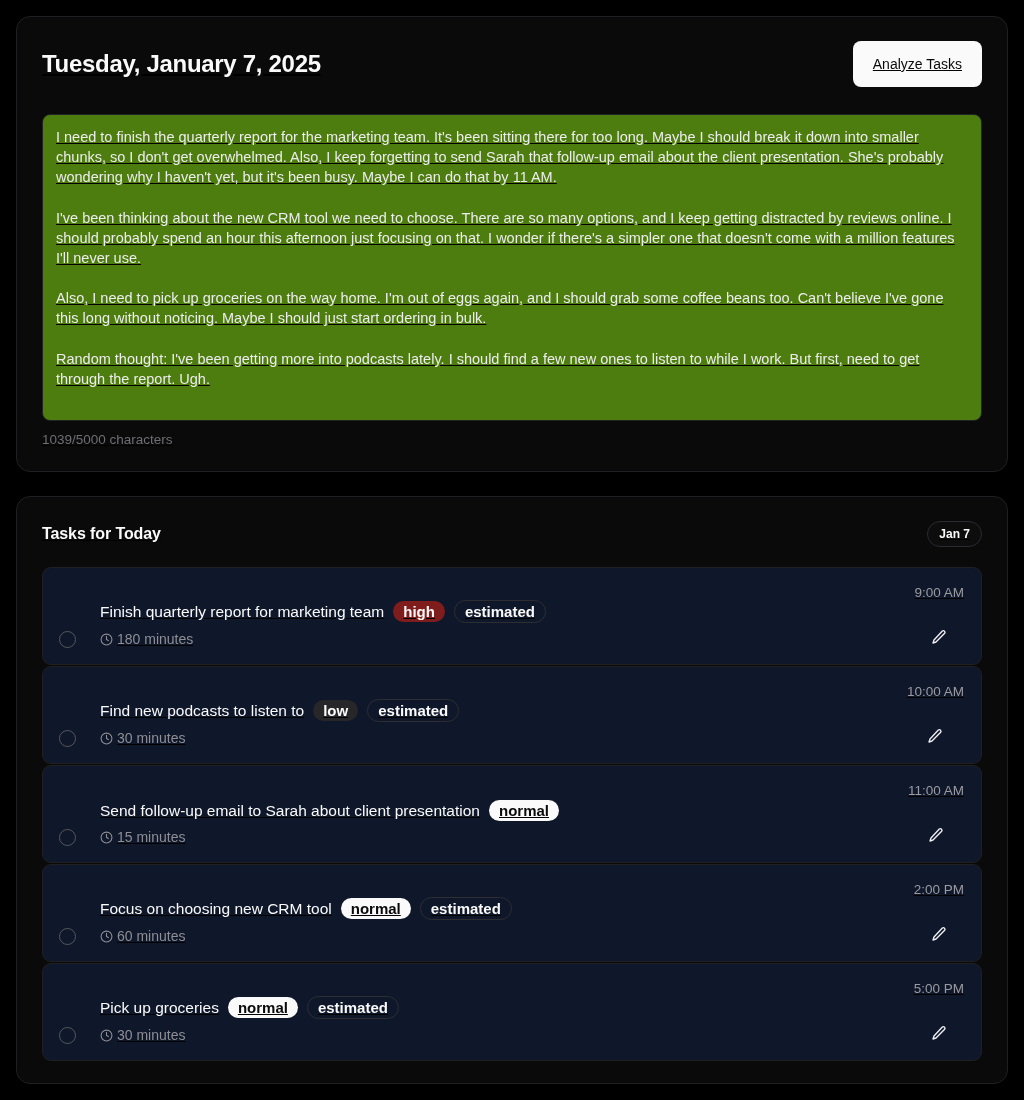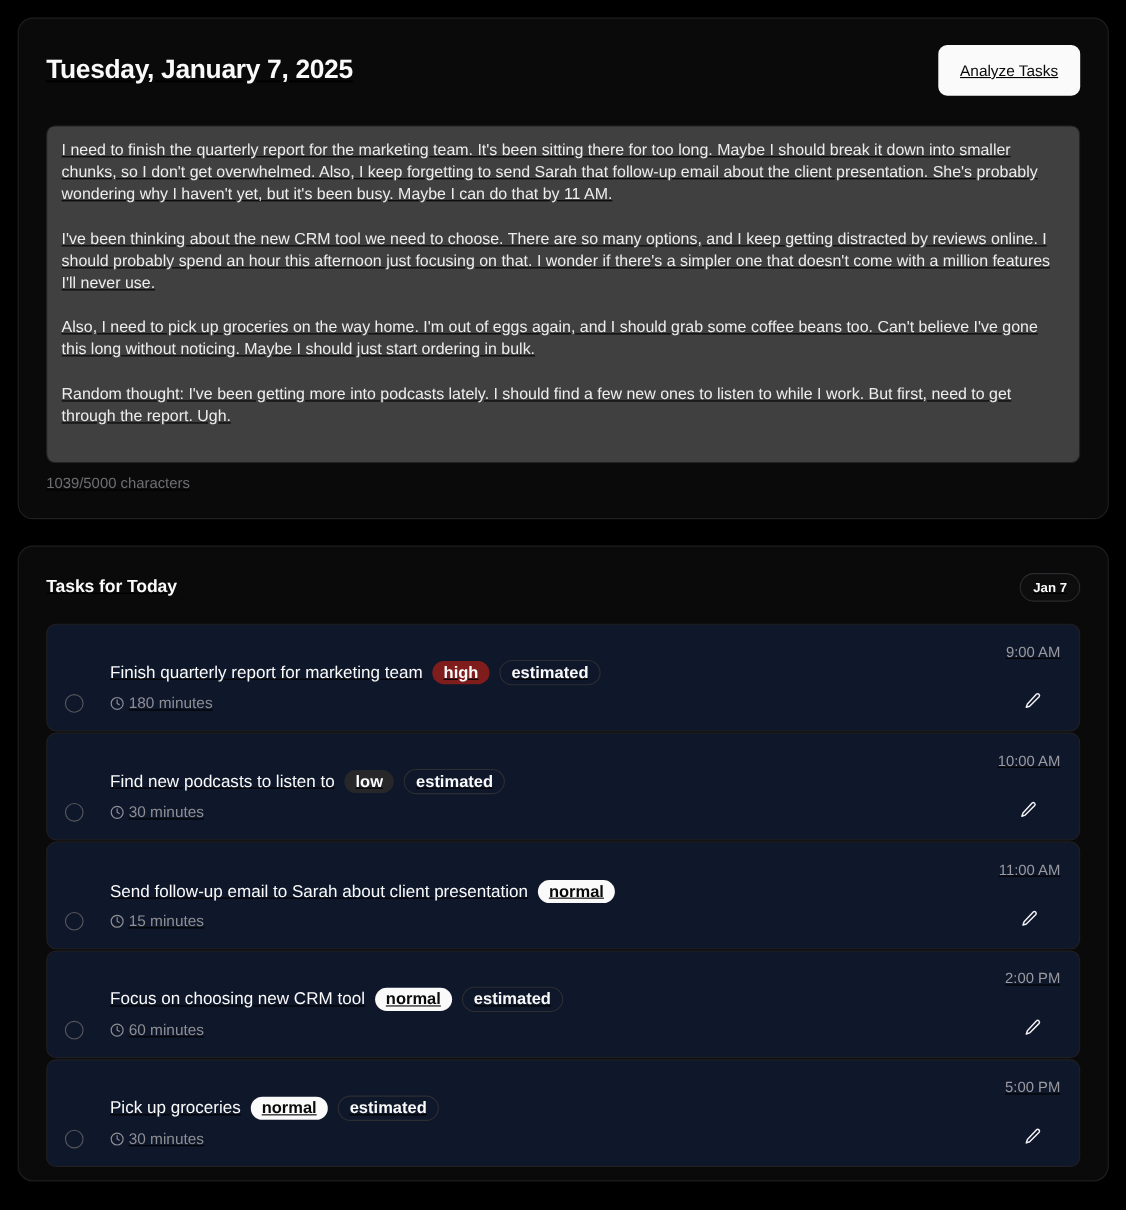--- a/index.html
+++ b/index.html
@@ -58,21 +58,21 @@
     font-family: "Liberation Sans", sans-serif;
     font-size: 14px;
     font-weight: 400;
     line-height: 20px;
     padding: 13px 20px;
     cursor: pointer;
     white-space: nowrap;
   }
 
   .journal-box {
-    background: #404040;
+    background: #4d7c0f;
     border: 1px solid #222225;
     border-radius: 8px;
     padding: 12px 13px 12px 13px;
     height: 307px;
     overflow: hidden;
   }
 
   .journal-text p {
     color: #ededed;
     font-size: 14.5px;
@@ -82,21 +82,21 @@
   .journal-text p:last-child { margin-bottom: 0; }
 
   .char-count {
     margin-top: 10px;
     font-size: 13.5px;
     line-height: 18px;
     color: #6e6e73;
   }
 
   
-  .tasks-card { padding: 24px 25px 12px 25px; }
+  .tasks-card { padding: 24px 25px 22px 25px; }
 
   .tasks-head {
     display: flex;
     align-items: center;
     justify-content: space-between;
     margin-bottom: 20px;
   }
 
   .tasks-title {
     font-size: 16px;

